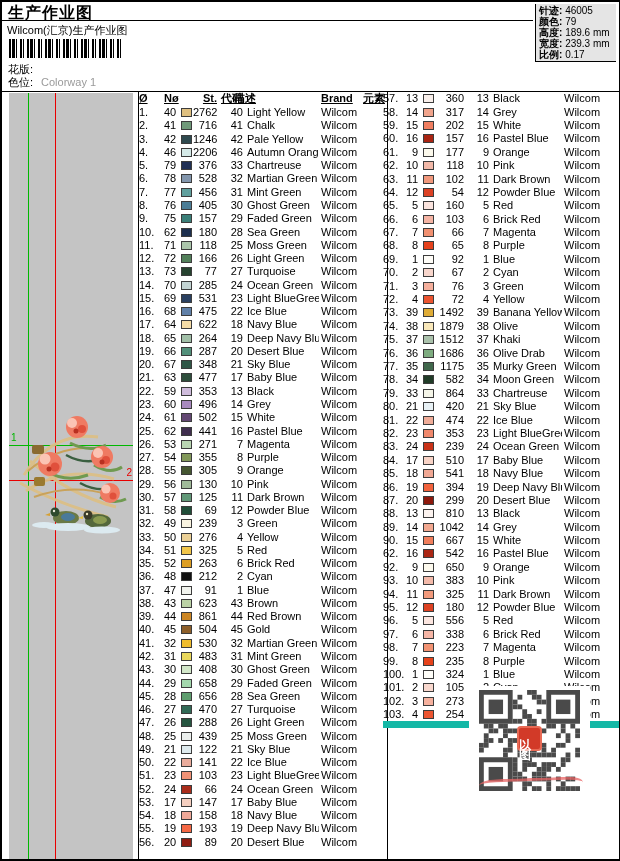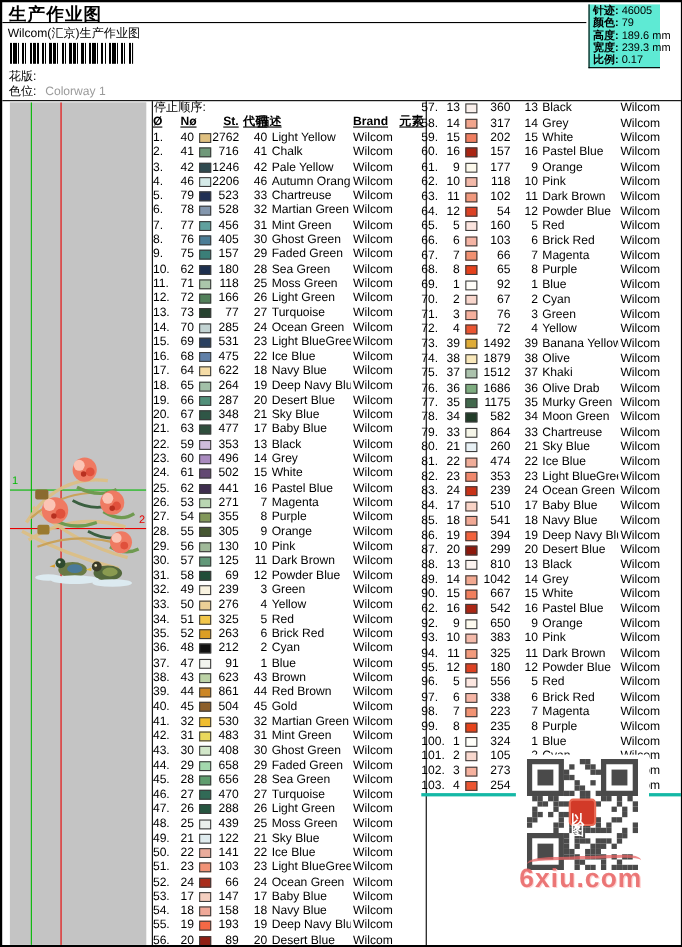--- a/index.html
+++ b/index.html
@@ -6,40 +6,40 @@
 html,body{width:620px;height:861px;background:#fff}
 body{font-family:"Liberation Sans","DejaVu Sans",sans-serif;position:relative;color:#000}
 .page{position:absolute;left:0;top:0;width:620px;height:861px;border:2px solid #000;border-right-width:1px;background:#fff;overflow:hidden}
 .title{position:absolute;left:6px;top:1px;font-size:16px;font-weight:bold;letter-spacing:1px;white-space:nowrap}
 .title-rule{position:absolute;left:0;top:18px;width:531px;height:1px;background:#000}
 .subtitle{position:absolute;left:5px;top:21px;font-size:11px;white-space:nowrap}
 .barcode{position:absolute;left:7px;top:37px;width:112px;height:19px;background:repeating-linear-gradient(90deg,#000 0 2px,#fff 2px 3px,#000 3px 6px,#fff 6px 7px,#000 7px 8px,#fff 8px 11px,#000 11px 13px,#fff 13px 14px,#000 14px 15px,#fff 15px 18px)}
 .meta1{position:absolute;left:6px;top:60px;font-size:11px}
 .meta2{position:absolute;left:6px;top:73px;font-size:11px}
 .cw-value{color:#9a9a9a;margin-left:8px}
-.stats{position:absolute;left:533px;top:2px;width:65px;height:58px;border-left:1px solid #000;border-bottom:1px solid #000;padding:1px 0 0 3px;font-size:10px;line-height:11px;background:#5eead4}
+.stats{position:absolute;left:533px;top:2px;width:81px;height:58px;border-left:1px solid #000;border-bottom:1px solid #000;padding:1px 0 0 3px;font-size:10px;line-height:11px;background:#e5e5e5}
 .stat-row{white-space:nowrap}
 .stat-lbl{font-weight:bold}
 .content-rule{position:absolute;left:0;top:89px;width:619px;height:1px;background:#000}
 
 .sidebar{position:absolute;left:7px;top:91px;width:124px;height:766px;background:#c4c4c4;overflow:hidden}
 .vline-g{position:absolute;left:19px;top:0;bottom:0;width:1px;background:#00b800}
 .vline-r{position:absolute;left:46px;top:0;bottom:0;width:1px;background:#e80000}
 .hline-g{position:absolute;left:0;right:0;top:352px;height:1px;background:#00b800}
 .hline-r{position:absolute;left:0;right:0;top:387px;height:1px;background:#e80000}
 .mark-g{position:absolute;left:2px;top:340px;color:#00b800;font-size:10px;line-height:10px}
 .mark-r{position:absolute;right:1px;top:375px;color:#e80000;font-size:10px;line-height:10px}
 .art{position:absolute;left:1px;top:320px}
 
 .tbl-lborder{position:absolute;left:136px;top:90px;width:1px;height:769px;background:#000}
 .tbl-divider{position:absolute;left:385px;top:90px;width:1px;height:769px;background:#000}
 
 .tbl{position:absolute;top:90px;font-size:11px;line-height:13px}
 .tleft{left:137px;width:248px}
-.tright{left:381px;width:237px;border-bottom:3px solid #14b8a6}
+.tright{left:381px;width:237px;border-bottom:7px solid #14b8a6}
 .sect-title{height:13px;padding-left:1px;white-space:nowrap}
 .hrow{display:grid;grid-template-columns:25px 12px 17px 24px 26px 76px 44px 1fr;height:14px;font-weight:bold}
 .hrow span{text-decoration:underline;white-space:nowrap}
 .trow{display:grid;height:13.28px;align-items:center;white-space:nowrap}
 .g-left{grid-template-columns:25px 12px 17px 24px 26px 76px 44px 1fr}
 .g-right{grid-template-columns:23px 12px 19px 27px 25px 73px 1fr}
 .tright .trow{height:13.4px}
 .c-needle,.c-st,.c-code{text-align:right}
 .c-desc{padding-left:4px;overflow:hidden}
 .c-brand{padding-left:2px}
@@ -142,21 +142,20 @@
           <ellipse cx="92" cy="117" rx="18" ry="3.5"></ellipse>
           <ellipse cx="34" cy="112" rx="12" ry="3"></ellipse>
       </g>
     </svg>
   </div>
 
   <div class="tbl-lborder"></div>
   <div class="tbl-divider"></div>
 
   <div class="tbl tleft">
-    <div class="sect-title">停止顺序:</div>
     <div class="hrow g-left">
       <span>Ø</span>
       <span class="c-needle">Nø</span>
       <span></span>
       <span class="c-st">St.</span>
       <span class="c-code">代码</span>
       <span class="c-desc h-desc">描述</span>
       <span class="c-brand">Brand</span>
       <span>元素</span>
     </div>
@@ -204,21 +203,21 @@
           <span class="c-code">46</span>
           <span class="c-desc">Autumn Orange</span>
           <span class="c-brand">Wilcom</span>
         </div>
         <div class="trow g-left">
           <span class="c-seq">5.</span>
           <span class="c-needle">79</span>
           <span class="c-chip">
             <span class="chip" style="display: block; background: rgb(32, 48, 85);"></span>
           </span>
-          <span class="c-st">523</span>
+          <span class="c-st">376</span>
           <span class="c-code">33</span>
           <span class="c-desc">Chartreuse</span>
           <span class="c-brand">Wilcom</span>
         </div>
         <div class="trow g-left">
           <span class="c-seq">6.</span>
           <span class="c-needle">78</span>
           <span class="c-chip">
             <span class="chip" style="display: block; background: rgb(131, 150, 173);"></span>
           </span>
@@ -1034,21 +1033,21 @@
           <span class="c-code">33</span>
           <span class="c-desc">Chartreuse</span>
           <span class="c-brand">Wilcom</span>
         </div>
         <div class="trow g-right">
           <span class="c-seq">80.</span>
           <span class="c-needle">21</span>
           <span class="c-chip">
             <span class="chip" style="display: block; background: rgb(232, 241, 245);"></span>
           </span>
-          <span class="c-st">260</span>
+          <span class="c-st">420</span>
           <span class="c-code">21</span>
           <span class="c-desc">Sky Blue</span>
           <span class="c-brand">Wilcom</span>
         </div>
         <div class="trow g-right">
           <span class="c-seq">81.</span>
           <span class="c-needle">22</span>
           <span class="c-chip">
             <span class="chip" style="display: block; background: rgb(240, 172, 152);"></span>
           </span>
@@ -1434,16 +1433,15 @@
         <rect x="100" y="100" width="5" height="5"></rect>
         <path d="M0,0h35v35h-35z M5,5v25h25v-25z" fill-rule="evenodd"></path>
         <rect x="10" y="10" width="15" height="15"></rect>
         <path d="M70,0h35v35h-35z M75,5v25h25v-25z" fill-rule="evenodd"></path>
         <rect x="80" y="10" width="15" height="15"></rect>
         <path d="M0,70h35v35h-35z M5,75v25h25v-25z" fill-rule="evenodd"></path>
         <rect x="10" y="80" width="15" height="15"></rect>
       </svg>
     <div class="seal">以图</div>
     <div class="swoosh"></div>
-    <div class="wm">6xiu.com</div>
   </div>
 
 </div>
 
 </body></html>

